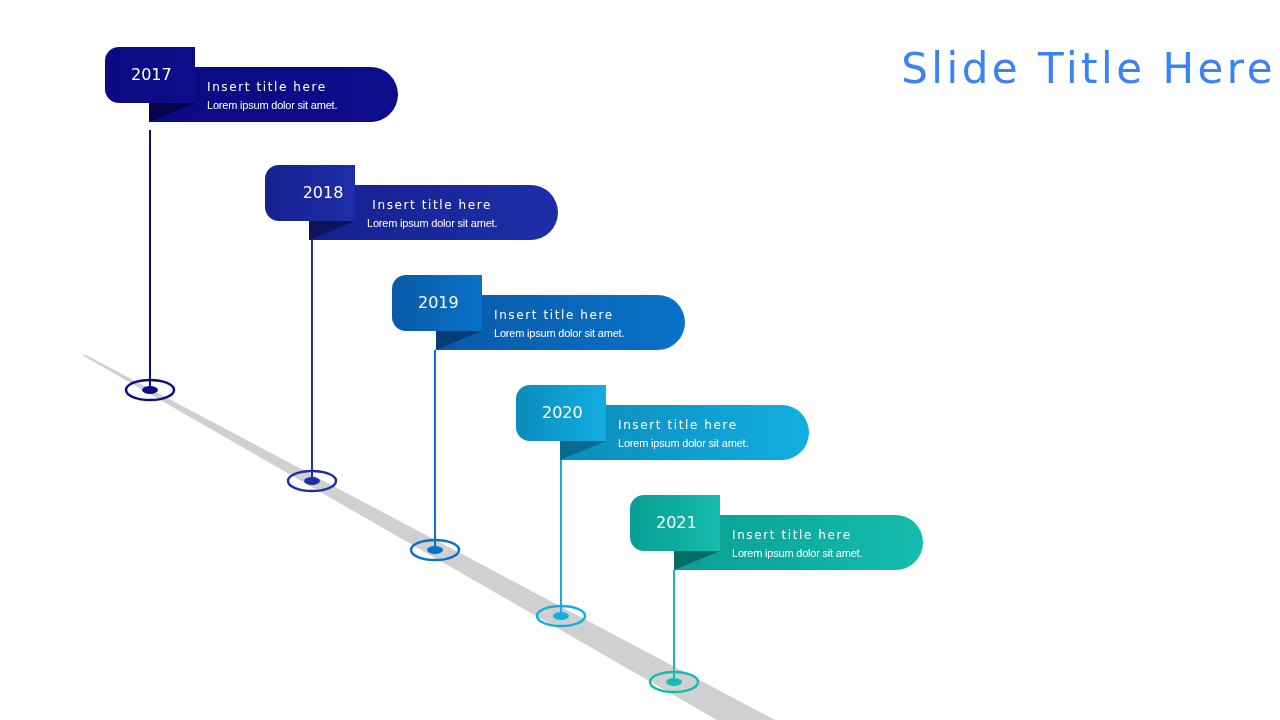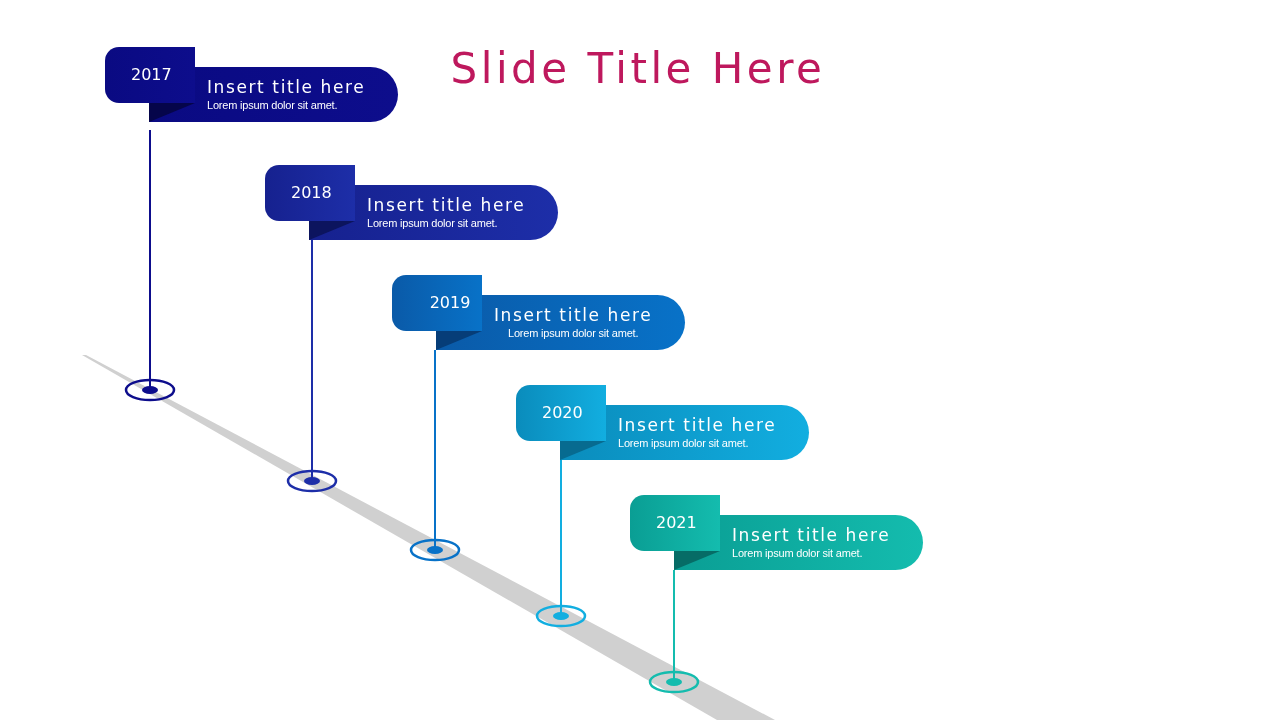--- a/index.html
+++ b/index.html
@@ -1,24 +1,24 @@
 <!DOCTYPE html>
 <html><head>
 <meta charset="utf-8">
 <style>
   html, body { margin: 0; padding: 0; }
   body { width: 1280px; height: 720px; background: #ffffff; position: relative; overflow: hidden; font-family: "Liberation Sans", "DejaVu Sans", sans-serif; }
-  .title { position: absolute; left: 0; width: 1276px; top: 44px; text-align: center; font-size: 42px; letter-spacing: 3.5px; color: #be185d; font-family: "DejaVu Sans", sans-serif; font-weight: normal; }
+  .title { position: absolute; left: 0; width: 1276px; top: 44px; text-align: right; font-size: 42px; letter-spacing: 3.5px; color: #3b82f6; font-family: "DejaVu Sans", sans-serif; font-weight: normal; }
   svg.scene { position: absolute; left: 0; top: 0; }
   .card { position: absolute; width: 300px; height: 80px; }
   .tab { position: absolute; left: 0; top: 0; width: 90px; height: 56px; border-radius: 14px 0 0 14px; box-sizing: border-box; padding-top: 18px; padding-left: 26px; color: #fff; font-size: 16px; font-family: "DejaVu Sans", sans-serif; z-index: 3; }
   .banner { position: absolute; left: 44px; top: 20px; width: 249px; height: 55px; border-radius: 0 28px 28px 0; z-index: 1; }
   .fold { position: absolute; left: 44px; top: 56px; width: 0; height: 0; border-style: solid; border-width: 0 0 19px 0; z-index: 2; }
   .text { position: absolute; left: 102px; top: 31px; z-index: 4; color: #fff; }
-  .ctitle { font-size: 17px; letter-spacing: 1.6px; line-height: 18px; font-family: "DejaVu Sans", sans-serif; }
+  .ctitle { font-size: 12px; letter-spacing: 1.6px; line-height: 18px; font-family: "DejaVu Sans", sans-serif; }
   .cdesc { font-size: 11px; line-height: 18px; letter-spacing: -0.2px; }
 </style>
 </head>
 <body>
 
 <div class="title">Slide Title Here</div>
 
 <svg class="scene" width="1280" height="720">
   <polygon points="82,355 86,355 775,720 717,720" fill="#d0d0d0"></polygon>
   <g id="markers">
@@ -45,32 +45,32 @@
     <div class="banner" style="background: linear-gradient(90deg, rgb(10, 10, 130) 0%, rgb(13, 13, 140) 100%);"></div>
     <div class="fold" style="border-color: transparent transparent transparent rgb(5, 5, 74); border-width: 0px 0px 19px 46px; border-style: solid;"></div>
     <div class="tab" style="background: linear-gradient(90deg, rgb(10, 10, 130) 0%, rgb(13, 13, 140) 100%);">
       <span class="year">2017</span>
     </div>
     <div class="text">
       <div class="ctitle">Insert title here</div>
       <div class="cdesc">Lorem ipsum dolor sit amet.</div>
     </div>
   </div>
-    <div class="card" style="left: 265px; top: 165px;">
+    <div class="card" style="left: 265px; top: 165px; text-align: center;">
     <div class="banner" style="background: linear-gradient(90deg, rgb(22, 33, 143) 0%, rgb(29, 46, 168) 100%);"></div>
     <div class="fold" style="border-color: transparent transparent transparent rgb(12, 20, 94); border-width: 0px 0px 19px 46px; border-style: solid;"></div>
     <div class="tab" style="background: linear-gradient(90deg, rgb(22, 33, 143) 0%, rgb(29, 46, 168) 100%);">
       <span class="year">2018</span>
     </div>
     <div class="text">
       <div class="ctitle">Insert title here</div>
       <div class="cdesc">Lorem ipsum dolor sit amet.</div>
     </div>
   </div>
-    <div class="card" style="left: 392px; top: 275px; text-align: center;">
+    <div class="card" style="left: 392px; top: 275px;">
     <div class="banner" style="background: linear-gradient(90deg, rgb(10, 90, 168) 0%, rgb(8, 114, 200) 100%);"></div>
     <div class="fold" style="border-color: transparent transparent transparent rgb(6, 61, 120); border-width: 0px 0px 19px 46px; border-style: solid;"></div>
     <div class="tab" style="background: linear-gradient(90deg, rgb(10, 90, 168) 0%, rgb(8, 114, 200) 100%);">
       <span class="year">2019</span>
     </div>
     <div class="text">
       <div class="ctitle">Insert title here</div>
       <div class="cdesc">Lorem ipsum dolor sit amet.</div>
     </div>
   </div>

